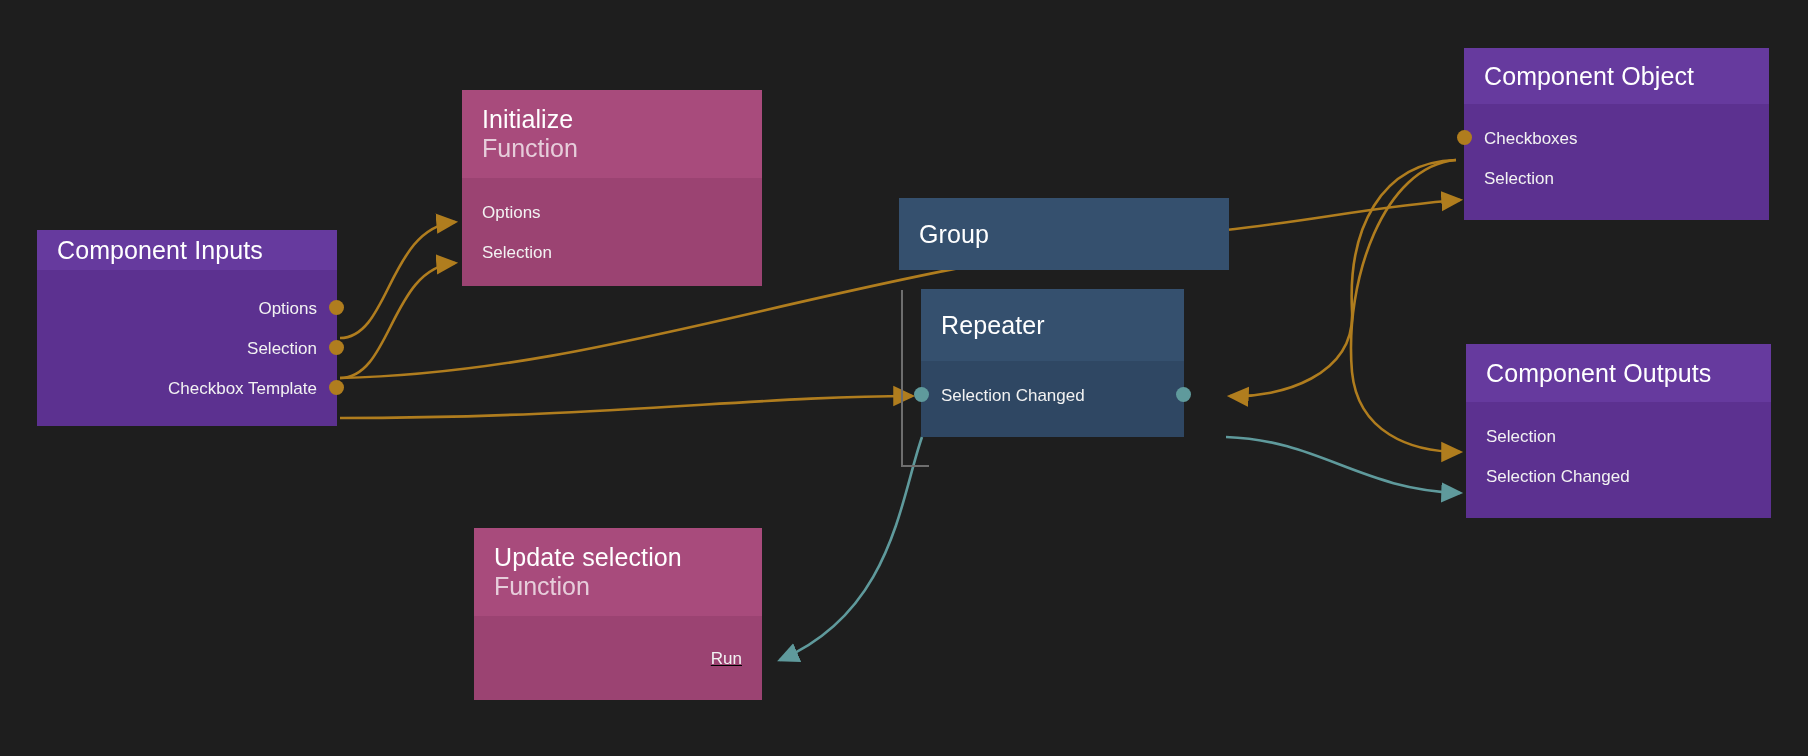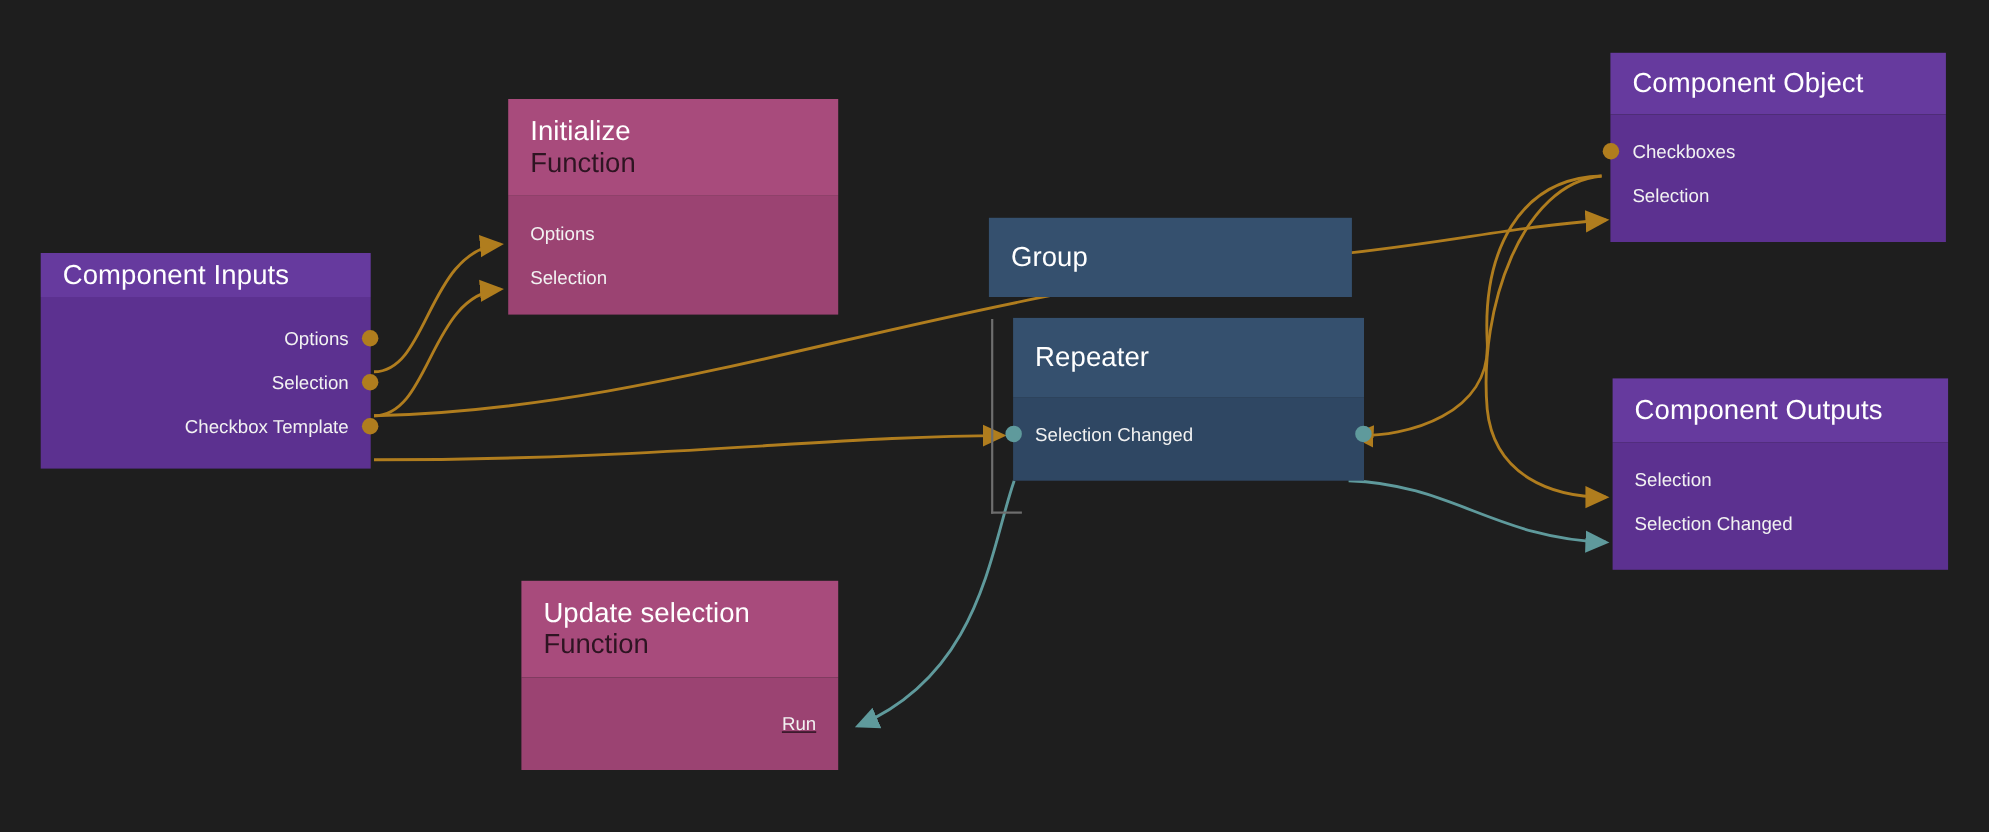--- a/index.html
+++ b/index.html
@@ -37,21 +37,21 @@
     justify-content: center;
   }
   .node-title {
     color: #ffffff;
     font-size: 25px;
     line-height: 1.15;
     letter-spacing: 0.1px;
     white-space: nowrap;
   }
   .node-subtitle {
-    color: #000000;
+    color: #ffffff;
     font-size: 25px;
     line-height: 1.15;
     opacity: .72;
     white-space: nowrap;
   }
   .node-body {
     box-sizing: border-box;
     position: relative;
   }
   .port-row {
@@ -170,21 +170,21 @@
       </div>
     </div>
   </div>
 
   <div class="node n-blue" style="left:880px; top:198px; width:330px;margin-left:19px;">
     <div class="node-header" style="height:72px;">
       <div class="node-title">Group</div>
     </div>
   </div>
 
-  <div class="node n-blue" style="left:921px; top:289px; width:319px;">
+  <div class="node n-blue" style="left:921px; top:289px; width:263px;">
     <div class="node-header" style="height:72px;">
       <div class="node-title">Repeater</div>
     </div>
     <div class="node-body" style="padding:14px 0 22px 0;">
       <div class="port-row row-left">
         <span class="port-label">Selection Changed</span>
         <span class="dot dot-teal" style="left:-7px; top:12px;"></span>
         <span class="dot dot-teal" style="right:-7px; top:12px;"></span>
       </div>
     </div>

